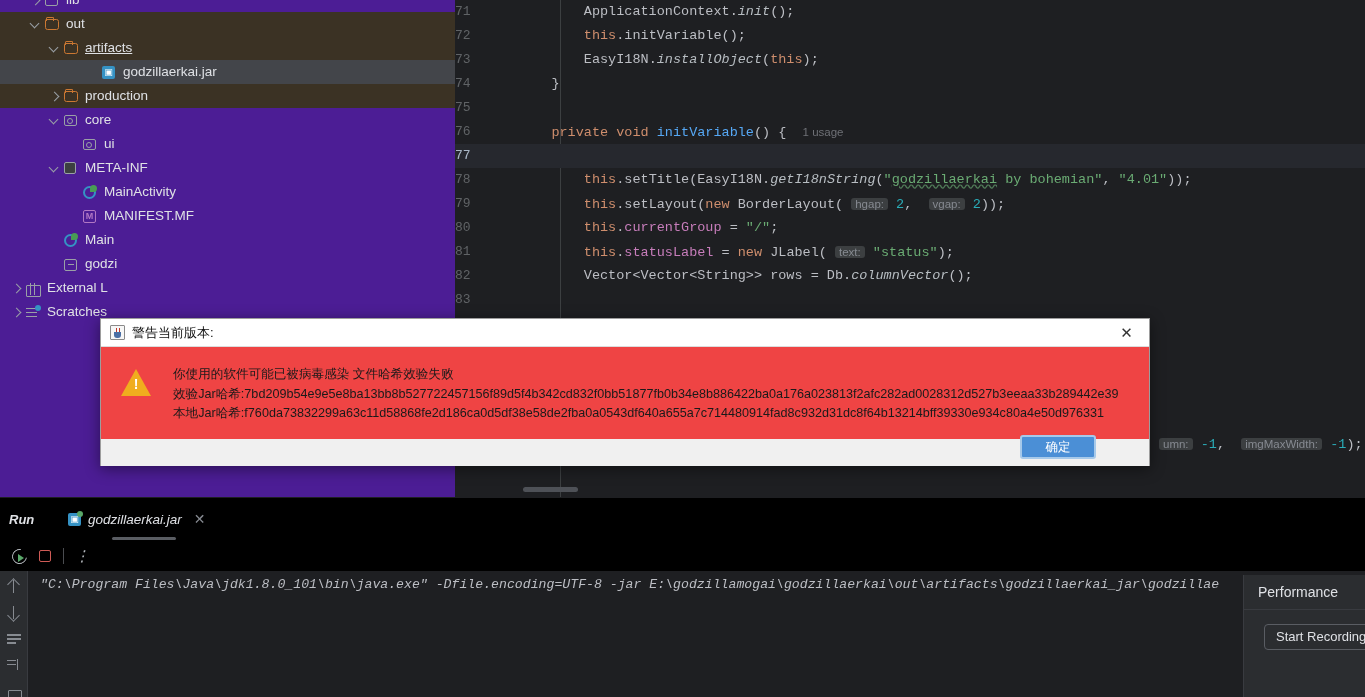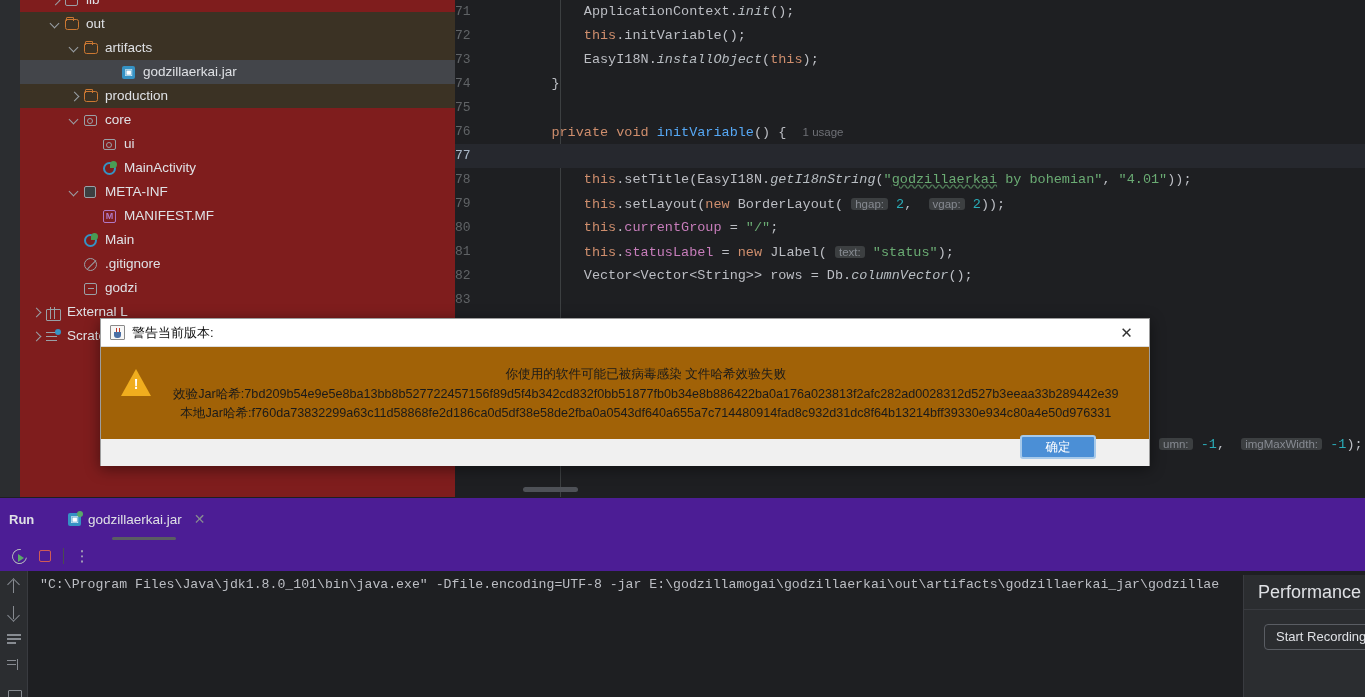--- a/index.html
+++ b/index.html
@@ -7,21 +7,21 @@
     width: 1365px; height: 697px;
     overflow: hidden;
     background: #2b2d30;
     font-family: "Liberation Sans", sans-serif;
   }
   #root { position: relative; width: 1365px; height: 697px; }
 
   
   #project-tree {
     position: absolute; left: 0; top: 0; width: 455px; height: 497px;
-    background: #7f1d1d; overflow: hidden; margin-left: 20px;
+    background: #4c1d95; overflow: hidden;
   }
   .tree-row {
     position: relative; height: 24px; display: flex; align-items: center;
     color: #dfe1e5; font-size: 13.5px; white-space: nowrap;
   }
   .tree-row.hl-out { background: #3b3224; }
   .tree-row.selected { background: #43454a; }
   .tree-row.selected::after{
     content:""; position:absolute; left:0; right:18px; top:0; bottom:0;
     border-radius:0; pointer-events:none;
@@ -193,21 +193,21 @@
     content:""; position:absolute; left:4.5px; top:1.5px; width:1.5px; height:4px;
     background:#c0392b; box-shadow: 3px 0 0 #c0392b;
   }
   #dlg-title { font-size: 13px; color: #111; font-weight: normal; }
   #dlg-close {
     position: absolute; right: 0; top: 0; width: 45px; height: 27px;
     display: flex; align-items: center; justify-content: center;
     color: #333; font-size: 15px; font-family: "DejaVu Sans", sans-serif;
   }
   #dlg-body {
-    background: #a16207; height: 92px; display: flex; padding: 18px 0 0 20px; text-align: center;
+    background: #ef4444; height: 92px; display: flex; padding: 18px 0 0 20px;
   }
   .warn-tri {
     width: 0; height: 0; flex: 0 0 30px;
     border-left: 15px solid transparent; border-right: 15px solid transparent;
     border-bottom: 27px solid #f0ad1e; position: relative; margin-top: 4px;
   }
   .warn-tri::after {
     content: "!"; position: absolute; left: -2.5px; top: 8px; width: 5px;
     color: #fff; font-size: 14px; font-weight: bold; line-height: 14px;
     font-family: "Liberation Sans", sans-serif; text-align: center;
@@ -218,21 +218,21 @@
   }
   #dlg-ok {
     position: absolute; right: 53px; top: -4px; width: 76px; height: 24px;
     background: #4b8fd6; border: 2px solid #a6c9ea; border-radius: 3px;
     color: #fff; font-size: 12.5px; text-align: center; line-height: 20px;
   }
 
   
   #run-panel {
     position: absolute; left: 0; top: 497px; width: 1365px; height: 200px;
-    background: #4c1d95; border-top: 1px solid #1e1f22;
+    background: #000000; border-top: 1px solid #1e1f22; font-style: italic;
   }
   #run-header { height: 42px; position: relative; display: flex; align-items: center; }
   #run-title {
     color: #dfe1e5; font-size: 13px; font-weight: bold; margin-left: 9px; width: 55px;
   }
   #run-tab {
     display: flex; align-items: center; height: 42px; position: relative; padding: 0 4px;
   }
   #run-tab::after {
     content: ""; position: absolute; left: 48px; right: 34px; bottom: 0;
@@ -309,21 +309,21 @@
   }
   #console-line { padding: 6px 0 0 12px; white-space: pre; }
 
   
   #perf-panel {
     position: absolute; right: 0; top: 575px; width: 122px; height: 122px;
     background: #2b2d30; border-left: 1px solid #393b40;
   }
   #perf-header {
     height: 35px; display: flex; align-items: center; padding-left: 14px;
-    color: #dfe1e5; font-size: 18px; border-bottom: 1px solid #393b40;
+    color: #dfe1e5; font-size: 14px; border-bottom: 1px solid #393b40;
   }
   #perf-body { padding: 14px 0 0 20px; }
   #perf-record-btn {
     height: 26px; border: 1px solid #5a5d63; border-radius: 4px;
     color: #dfe1e5; font-size: 13px; line-height: 24px; padding: 0 11px;
     display: inline-block; white-space: nowrap; background: #2b2d30;
   }
 </style>
 </head>
 <body>
@@ -338,21 +338,21 @@
         </span>
         <span class="tree-label">lib</span>
       </div>
       <div class="tree-row hl-out" style="padding-left: 29px;">
         <span class="chev down"></span>
         <span class="ticon">
           <span class="ic-folder-o" style="display: block;"></span>
         </span>
         <span class="tree-label">out</span>
       </div>
-      <div class="tree-row hl-out" style="padding-left: 48px;">
+      <div class="tree-row hl-out" style="padding-left: 48px; text-decoration: underline;">
         <span class="chev down"></span>
         <span class="ticon">
           <span class="ic-folder-o" style="display: block;"></span>
         </span>
         <span class="tree-label">artifacts</span>
       </div>
       <div class="tree-row selected" style="padding-left: 86px;">
         <span class="chev blank"></span>
         <span class="ticon">
           <span class="ic-jar" style="display: block;">▣</span>
@@ -373,54 +373,47 @@
         </span>
         <span class="tree-label">core</span>
       </div>
       <div class="tree-row" style="padding-left: 67px;">
         <span class="chev blank"></span>
         <span class="ticon">
           <span class="ic-pkg" style="display: block;"></span>
         </span>
         <span class="tree-label">ui</span>
       </div>
+      <div class="tree-row" style="padding-left: 48px;">
+        <span class="chev down"></span>
+        <span class="ticon">
+          <span class="ic-folderplain2" style="display: block;"></span>
+        </span>
+        <span class="tree-label">META-INF</span>
+      </div>
       <div class="tree-row" style="padding-left: 67px;">
         <span class="chev blank"></span>
         <span class="ticon">
           <span class="ic-class" style="display: block;"></span>
         </span>
         <span class="tree-label">MainActivity</span>
       </div>
-      <div class="tree-row" style="padding-left: 48px;">
-        <span class="chev down"></span>
-        <span class="ticon">
-          <span class="ic-folderplain2" style="display: block;"></span>
-        </span>
-        <span class="tree-label">META-INF</span>
-      </div>
       <div class="tree-row" style="padding-left: 67px;">
         <span class="chev blank"></span>
         <span class="ticon">
           <span class="ic-mf" style="display: block;">M</span>
         </span>
         <span class="tree-label">MANIFEST.MF</span>
       </div>
       <div class="tree-row" style="padding-left: 48px;">
         <span class="chev blank"></span>
         <span class="ticon">
           <span class="ic-class" style="display: block;"></span>
         </span>
         <span class="tree-label">Main</span>
-      </div>
-      <div class="tree-row" style="padding-left: 48px;">
-        <span class="chev blank"></span>
-        <span class="ticon">
-          <span class="ic-git" style="display: block;"></span>
-        </span>
-        <span class="tree-label">.gitignore</span>
       </div>
       <div class="tree-row" style="padding-left: 48px;">
         <span class="chev blank"></span>
         <span class="ticon">
           <span class="ic-iml" style="display: block;"></span>
         </span>
         <span class="tree-label">godzi</span>
       </div>
       <div class="tree-row" style="padding-left: 10px;">
         <span class="chev right"></span>

